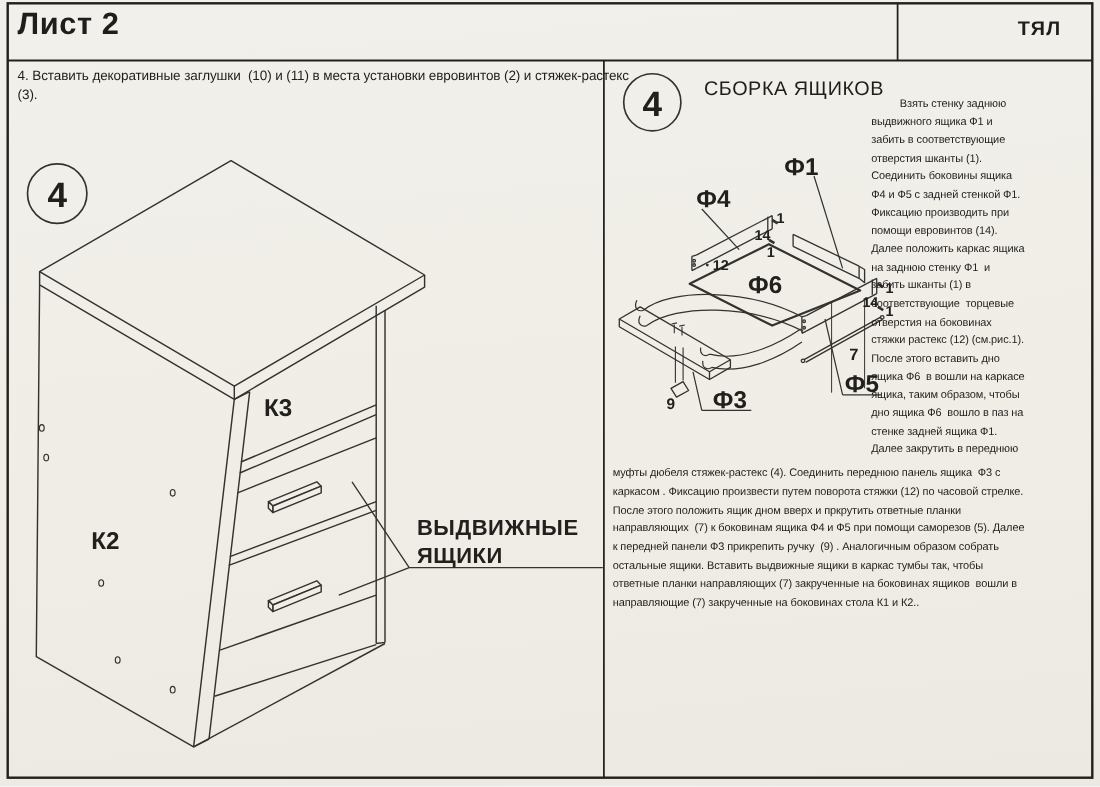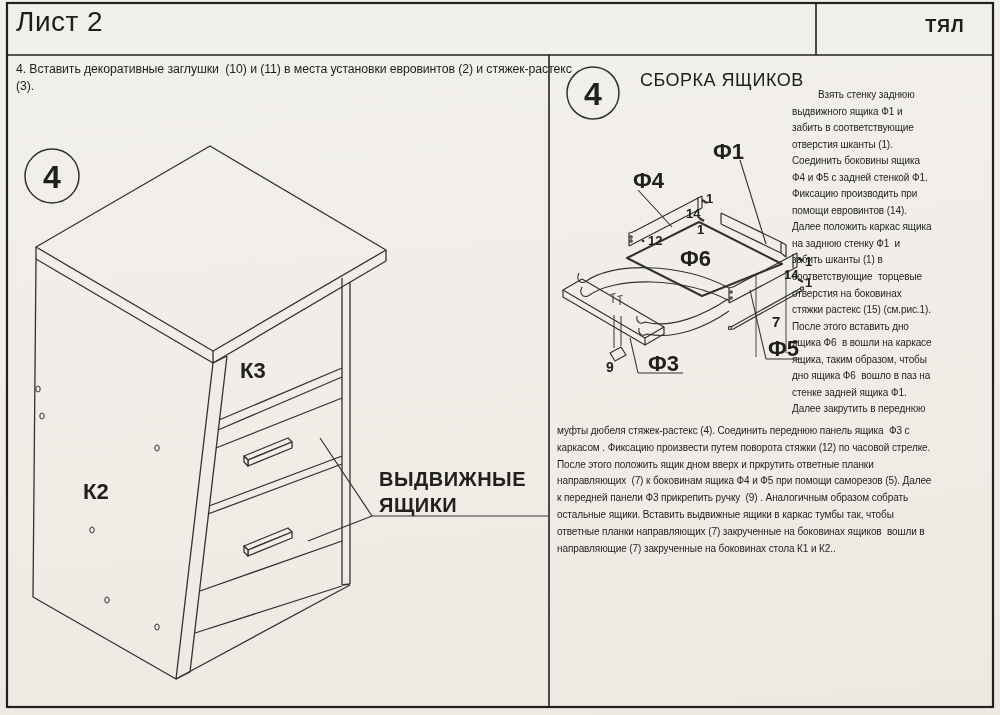--- a/index.html
+++ b/index.html
@@ -1,18 +1,18 @@
 <!DOCTYPE html>
 <html><head>
 <meta charset="utf-8">
 <style>
   html,body{margin:0;padding:0;}
   .page{position:relative;width:1000px;height:715px;background:linear-gradient(175deg,#f2f0ea 0%,#efede6 60%,#ebe9e1 100%);font-family:"Liberation Sans",sans-serif;color:#1f1e1c;overflow:hidden;}
   .abs{position:absolute;}
-  .sheet-title{left:16px;top:6px;font-size:28px;font-weight:normal;letter-spacing:.5px;}
+  .sheet-title{left:16px;top:6px;font-size:28px;font-weight:bold;letter-spacing:.5px;}
   .code{left:900px;top:16px;width:90px;text-align:center;font-size:18px;font-weight:bold;letter-spacing:1px;}
   .instr{left:16px;top:61px;width:534px;font-size:12.3px;line-height:17px;}
   .col{left:792px;top:87px;width:206px;font-size:10px;line-height:16.55px;}
   .bot{left:557px;top:423px;width:438px;font-size:10px;line-height:16.8px;}
   .ttl{left:640px;top:70px;width:212px;text-align:left;font-size:18px;font-weight:normal;letter-spacing:.5px;}
   .tl{white-space:pre;letter-spacing:-0.1px;}
   .ind{padding-left:26px;}
   svg.art{position:absolute;left:0;top:0;}
   svg text{font-family:"Liberation Sans",sans-serif;fill:#21201d;}
   .plbl{font-size:22px;font-weight:bold;}
@@ -186,21 +186,21 @@
     <div class="tl">отверстия шканты (1).</div>
     <div class="tl">Соединить боковины ящика</div>
     <div class="tl">Ф4 и Ф5 с задней стенкой Ф1.</div>
     <div class="tl">Фиксацию производить при</div>
     <div class="tl">помощи евровинтов (14).</div>
     <div class="tl">Далее положить каркас ящика</div>
     <div class="tl">на заднюю стенку Ф1  и</div>
     <div class="tl">забить шканты (1) в</div>
     <div class="tl">соответствующие  торцевые</div>
     <div class="tl">отверстия на боковинах</div>
-    <div class="tl">стяжки растекс (15) (см.рис.1).</div>
+    <div class="tl">стяжки растекс (12) (см.рис.1).</div>
     <div class="tl">После этого вставить дно</div>
     <div class="tl">ящика Ф6  в вошли на каркасе</div>
     <div class="tl">ящика, таким образом, чтобы</div>
     <div class="tl">дно ящика Ф6  вошло в паз на</div>
     <div class="tl">стенке задней ящика Ф1.</div>
     <div class="tl">Далее закрутить в переднюю</div>
   </div>
 
   <div class="abs bot">
     <div class="tl">муфты дюбеля стяжек-растекс (4). Соединить переднюю панель ящика  Ф3 с</div>

